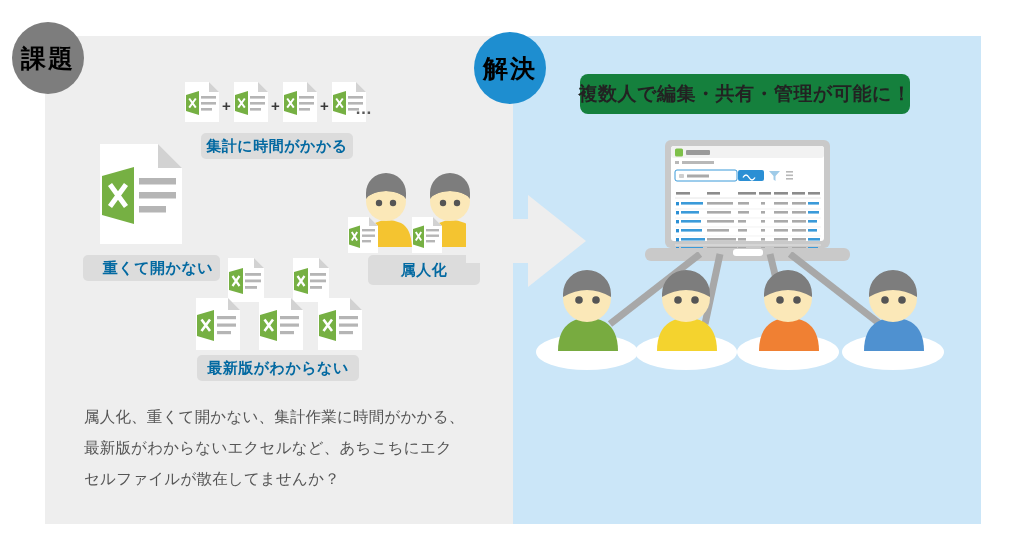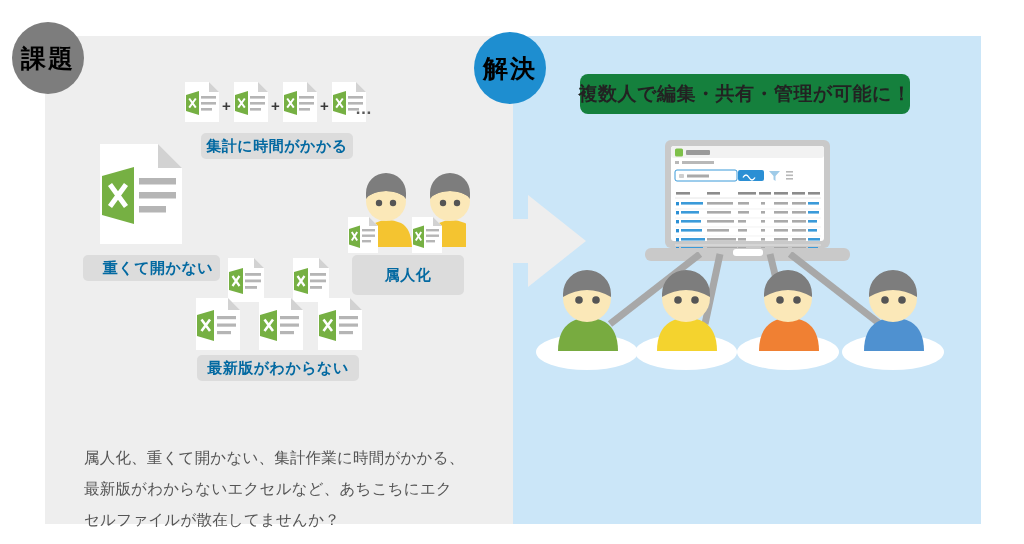--- a/index.html
+++ b/index.html
@@ -39,27 +39,27 @@
   }
 
   
   .chip{
     position:absolute;background:#dcdcdc;border-radius:5px;
     display:flex;align-items:center;justify-content:center;
     font-size:15px;font-weight:700;color:#0369a1;letter-spacing:.5px;white-space:nowrap;
   }
   #chip-shukei{left:201px;top:133px;width:152px;height:26px;}
   #chip-omokute{left:83px;top:255px;width:124px;height:26px;padding-left:13px;}
-  #chip-zokujinka{left:352px;top:255px;width:112px;height:40px;}
+  #chip-zokujinka{left:368px;top:255px;width:112px;height:30px;}
   #chip-saishin{left:197px;top:355px;width:162px;height:26px;}
 
   
   .body-text{
     position:absolute;font-size:15.5px;line-height:31px;color:#555555;
-    letter-spacing:.2px;white-space:pre-line;margin-top:41px;
+    letter-spacing:.2px;white-space:pre-line;
   }
   #text-left{left:84px;top:401px;width:400px;}
   #text-right{left:551px;top:401px;width:410px;}
 
   
   .xdoc{position:absolute;}
   .xdoc svg{display:block;width:100%;height:100%;}
 
   .plus{
     position:absolute;color:#3a3a3a;font-weight:700;line-height:1;

